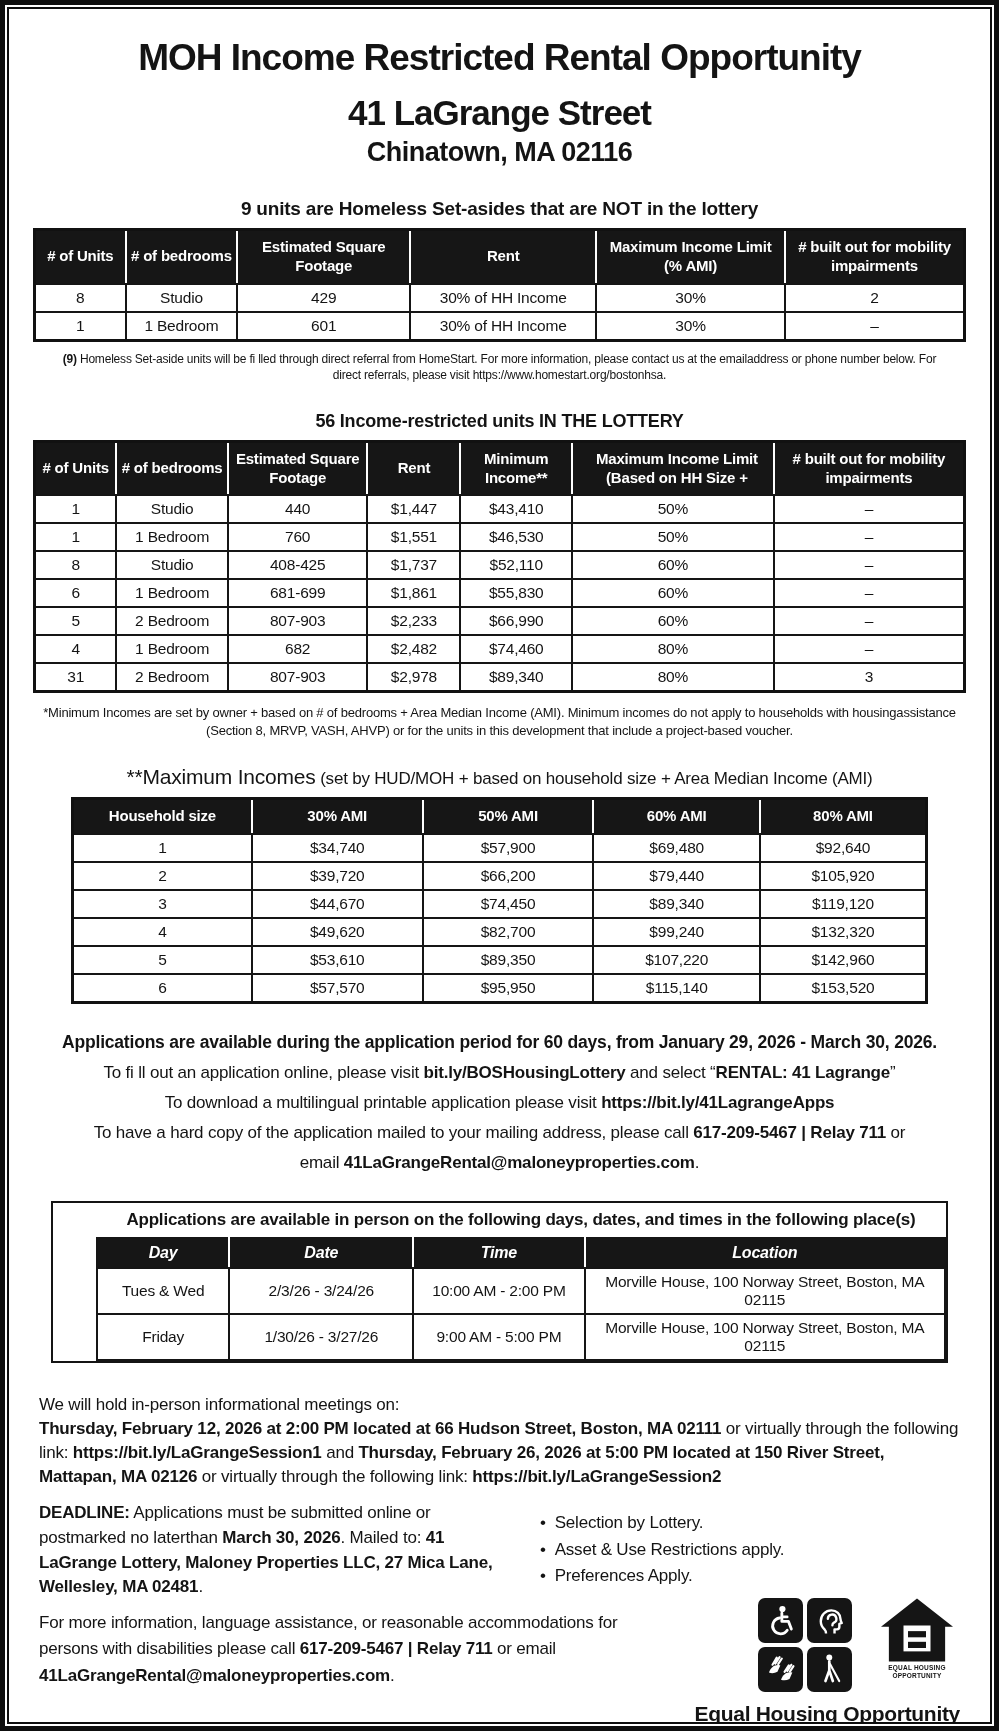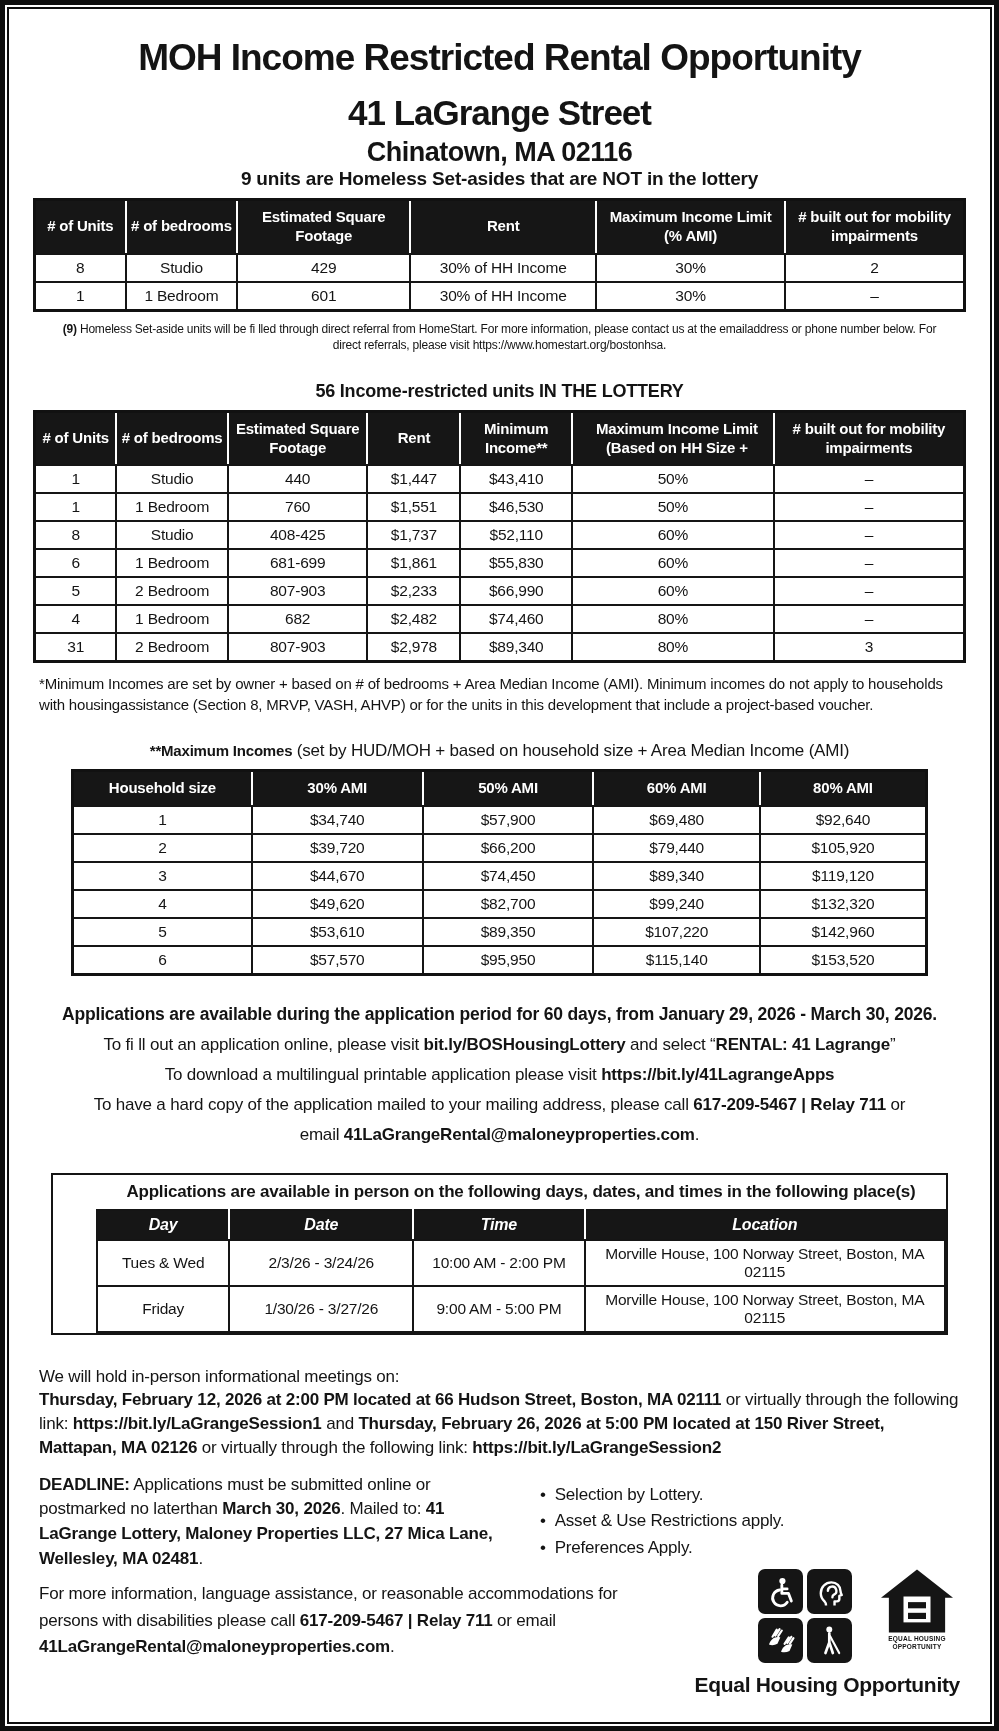--- a/index.html
+++ b/index.html
@@ -12,21 +12,21 @@
   .inner {
     position:absolute; inset:2px; border:2px solid #0e0e0e;
     padding:0 16px; overflow:hidden;
   }
   .b { font-weight:bold; }
 
   .title-1 { font-size:37px; font-weight:bold; letter-spacing:-1px; margin-top:28px; text-align:center; }
   .title-2 { font-size:35px; font-weight:bold; letter-spacing:-1px; margin-top:14px; text-align:center; }
   .title-3 { font-size:27px; font-weight:bold; letter-spacing:-0.5px; margin-top:4px; text-align:center; }
 
-  .sec-heading { font-size:19px; font-weight:bold; text-align:center; letter-spacing:-0.2px; }
+  .sec-heading { font-size:19px; font-weight:bold; text-align:center; margin-top:30px; letter-spacing:-0.2px; }
   .sec-heading-lg { font-size:18px; font-weight:bold; text-align:center; margin-top:28px; letter-spacing:-0.2px; }
 
   table { border-collapse:collapse; table-layout:fixed; width:100%; }
   .tbl-wrap { margin:8px 8px 0 8px; }
   table, th, td { border:2px solid #151515; }
   th {
     background:#161616; color:#fff; font-size:15px; font-weight:bold;
     padding:7px 4px; line-height:1.25; border-right:2px solid #fff; border-top:2px solid #151515; border-bottom:2px solid #151515;
     letter-spacing:-0.2px;
   }
@@ -43,24 +43,24 @@
   .t-lottery th:nth-child(3){width:15%;} .t-lottery th:nth-child(4){width:10%;}
   .t-lottery th:nth-child(5){width:12%;} .t-lottery th:nth-child(6){width:21.7%;padding-left:12px;}
   .t-lottery th:nth-child(7){width:20.5%;}
 
   .t-maxinc th:nth-child(1){width:21%;} .t-maxinc th:nth-child(2){width:20%;}
   .t-maxinc th:nth-child(3){width:20%;} .t-maxinc th:nth-child(4){width:19.5%;}
   .t-maxinc th:nth-child(5){width:19.5%;}
   .maxinc-wrap { margin:8px 46px 0 46px; }
 
   .note { font-size:12px; line-height:1.35; text-align:center; margin:9px 30px 0 30px; letter-spacing:-0.2px; }
-  .footnote { font-size:15px; line-height:1.35; margin:11px 14px 0 14px; letter-spacing:-0.2px; }
+  .footnote { font-size:13px; line-height:1.35; text-align:center; margin:11px 14px 0 14px; letter-spacing:-0.2px; }
 
   .maxinc-heading { text-align:center; margin-top:26px; letter-spacing:-0.2px; }
-  .maxinc-heading .hb { font-size:15px; font-weight:bold; }
+  .maxinc-heading .hb { font-size:21px; font-weight:normal; }
   .maxinc-heading .hr { font-size:17px; }
 
   .apps { margin-top:28px; }
   .apps .l1 { font-size:17.5px; font-weight:bold; text-align:center; letter-spacing:-0.2px; }
   .apps .ln { font-size:17px; text-align:center; margin-top:10px; letter-spacing:-0.2px; }
 
   .box { border:2.5px solid #141414; margin:28px 26px 0 26px;padding-left:43px; }
   .box-title { font-size:17px; font-weight:bold; text-align:center; padding:7px 6px; letter-spacing:-0.2px; }
   .t-inperson { border:2px solid #141414; border-left:none; border-right:none; border-bottom:none; }
   .t-inperson th:nth-child(1){width:15.6%;} .t-inperson th:nth-child(2){width:21.7%;}

